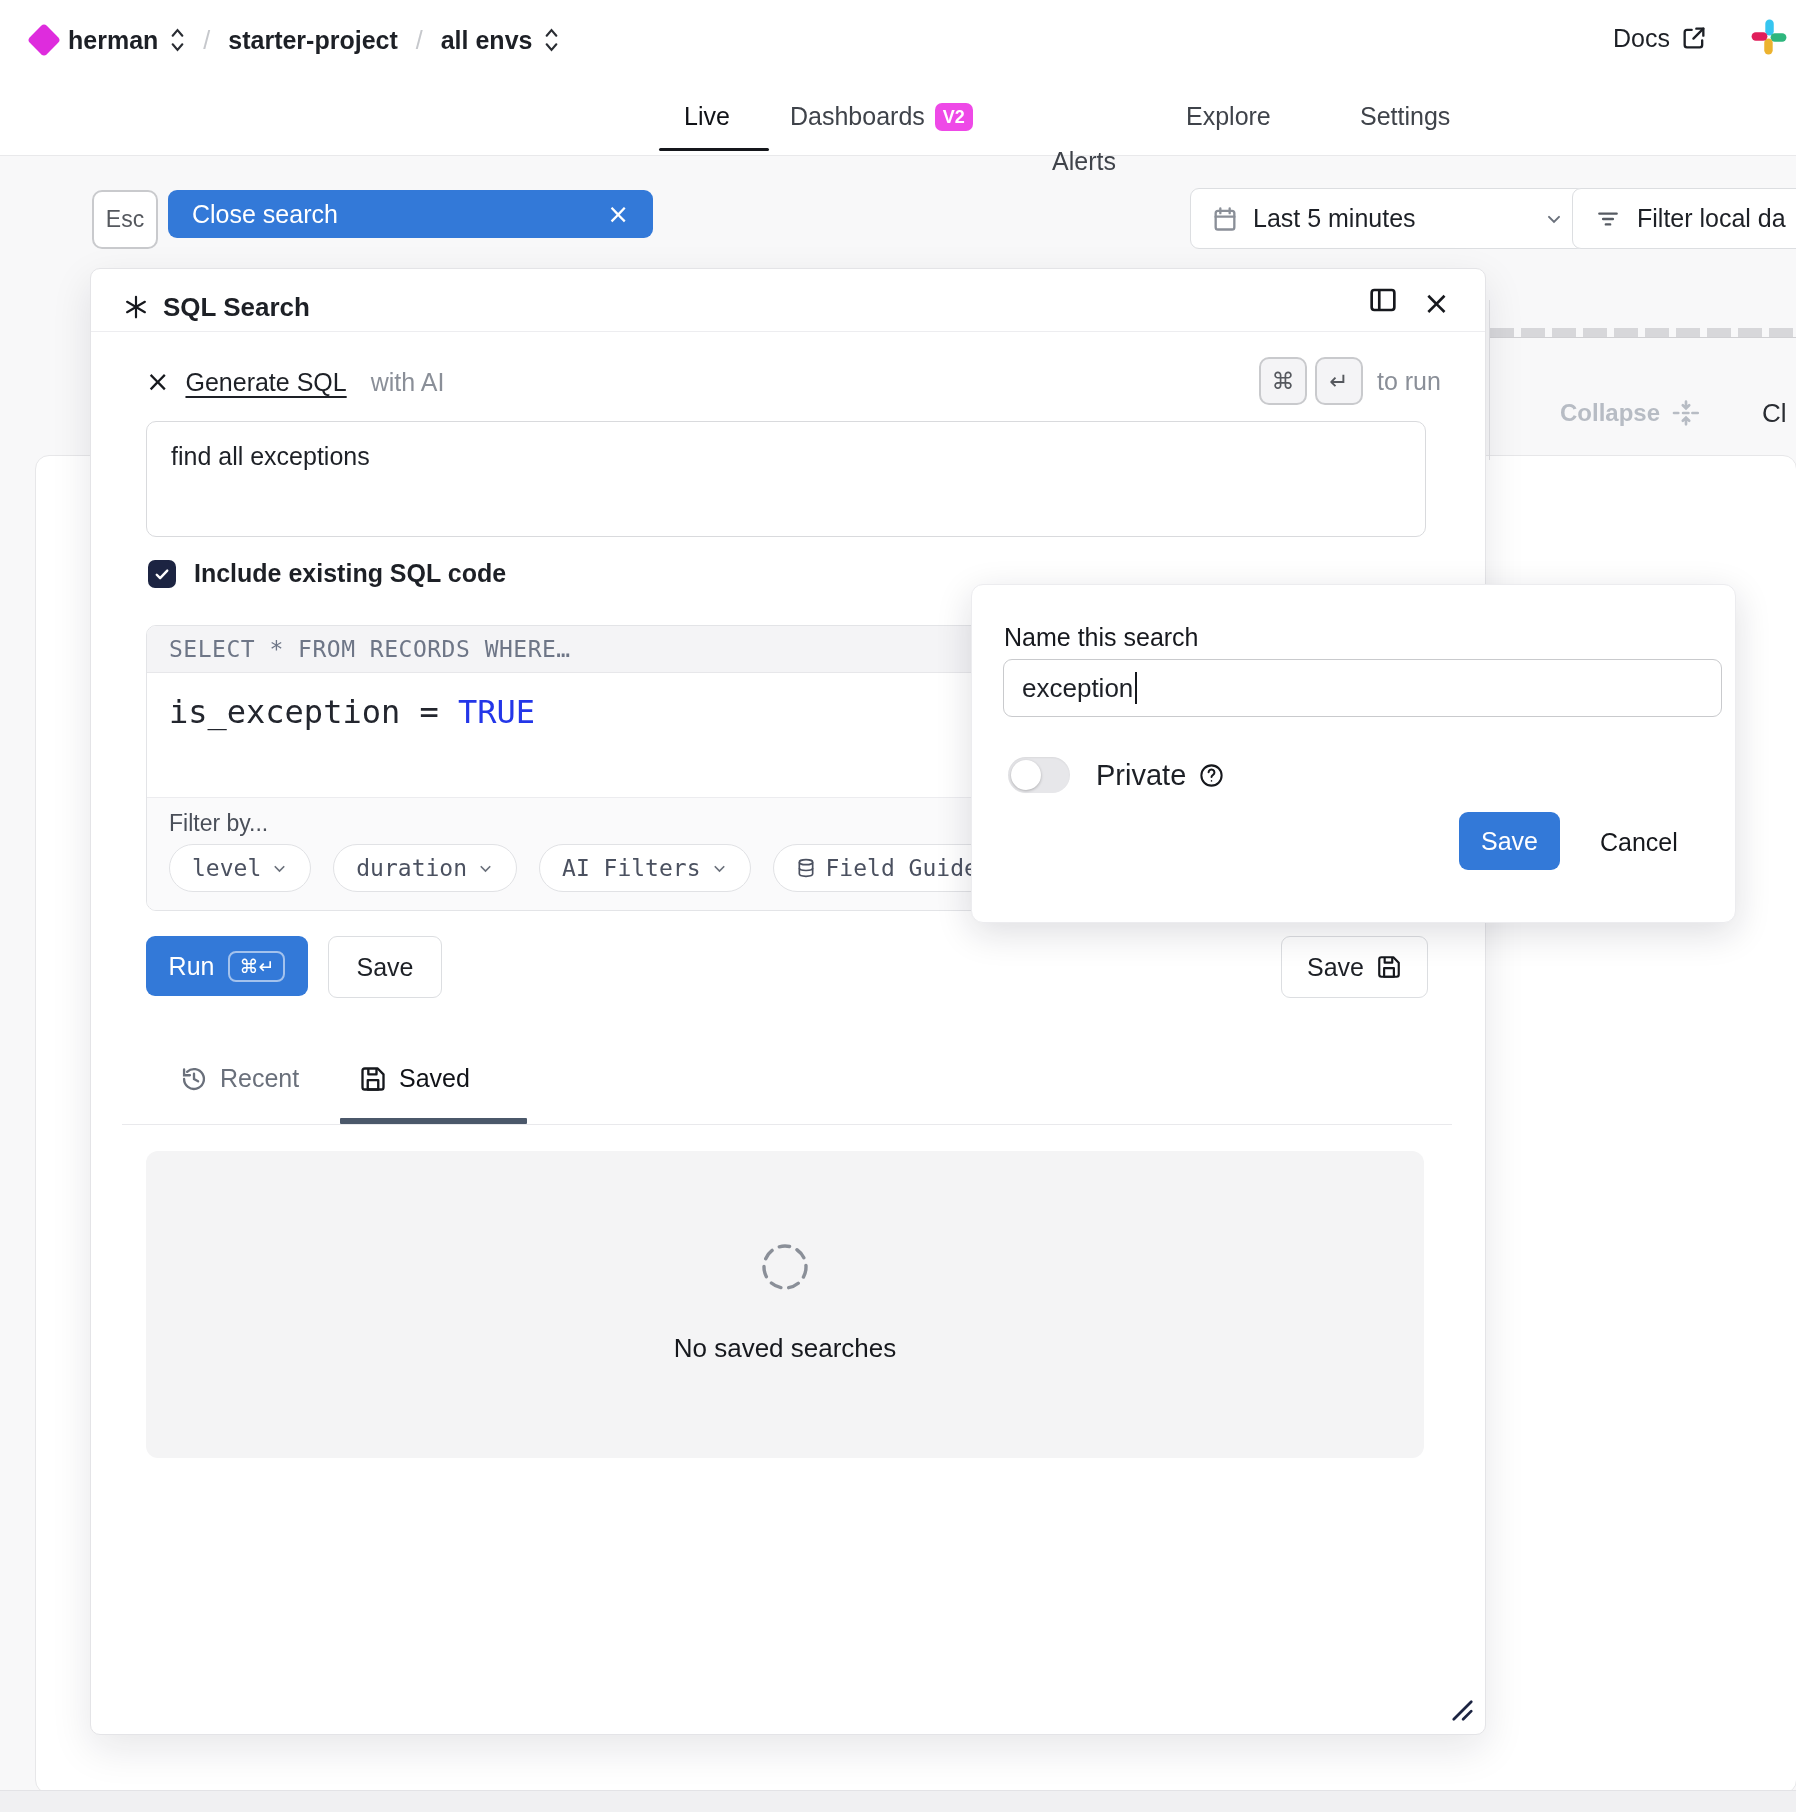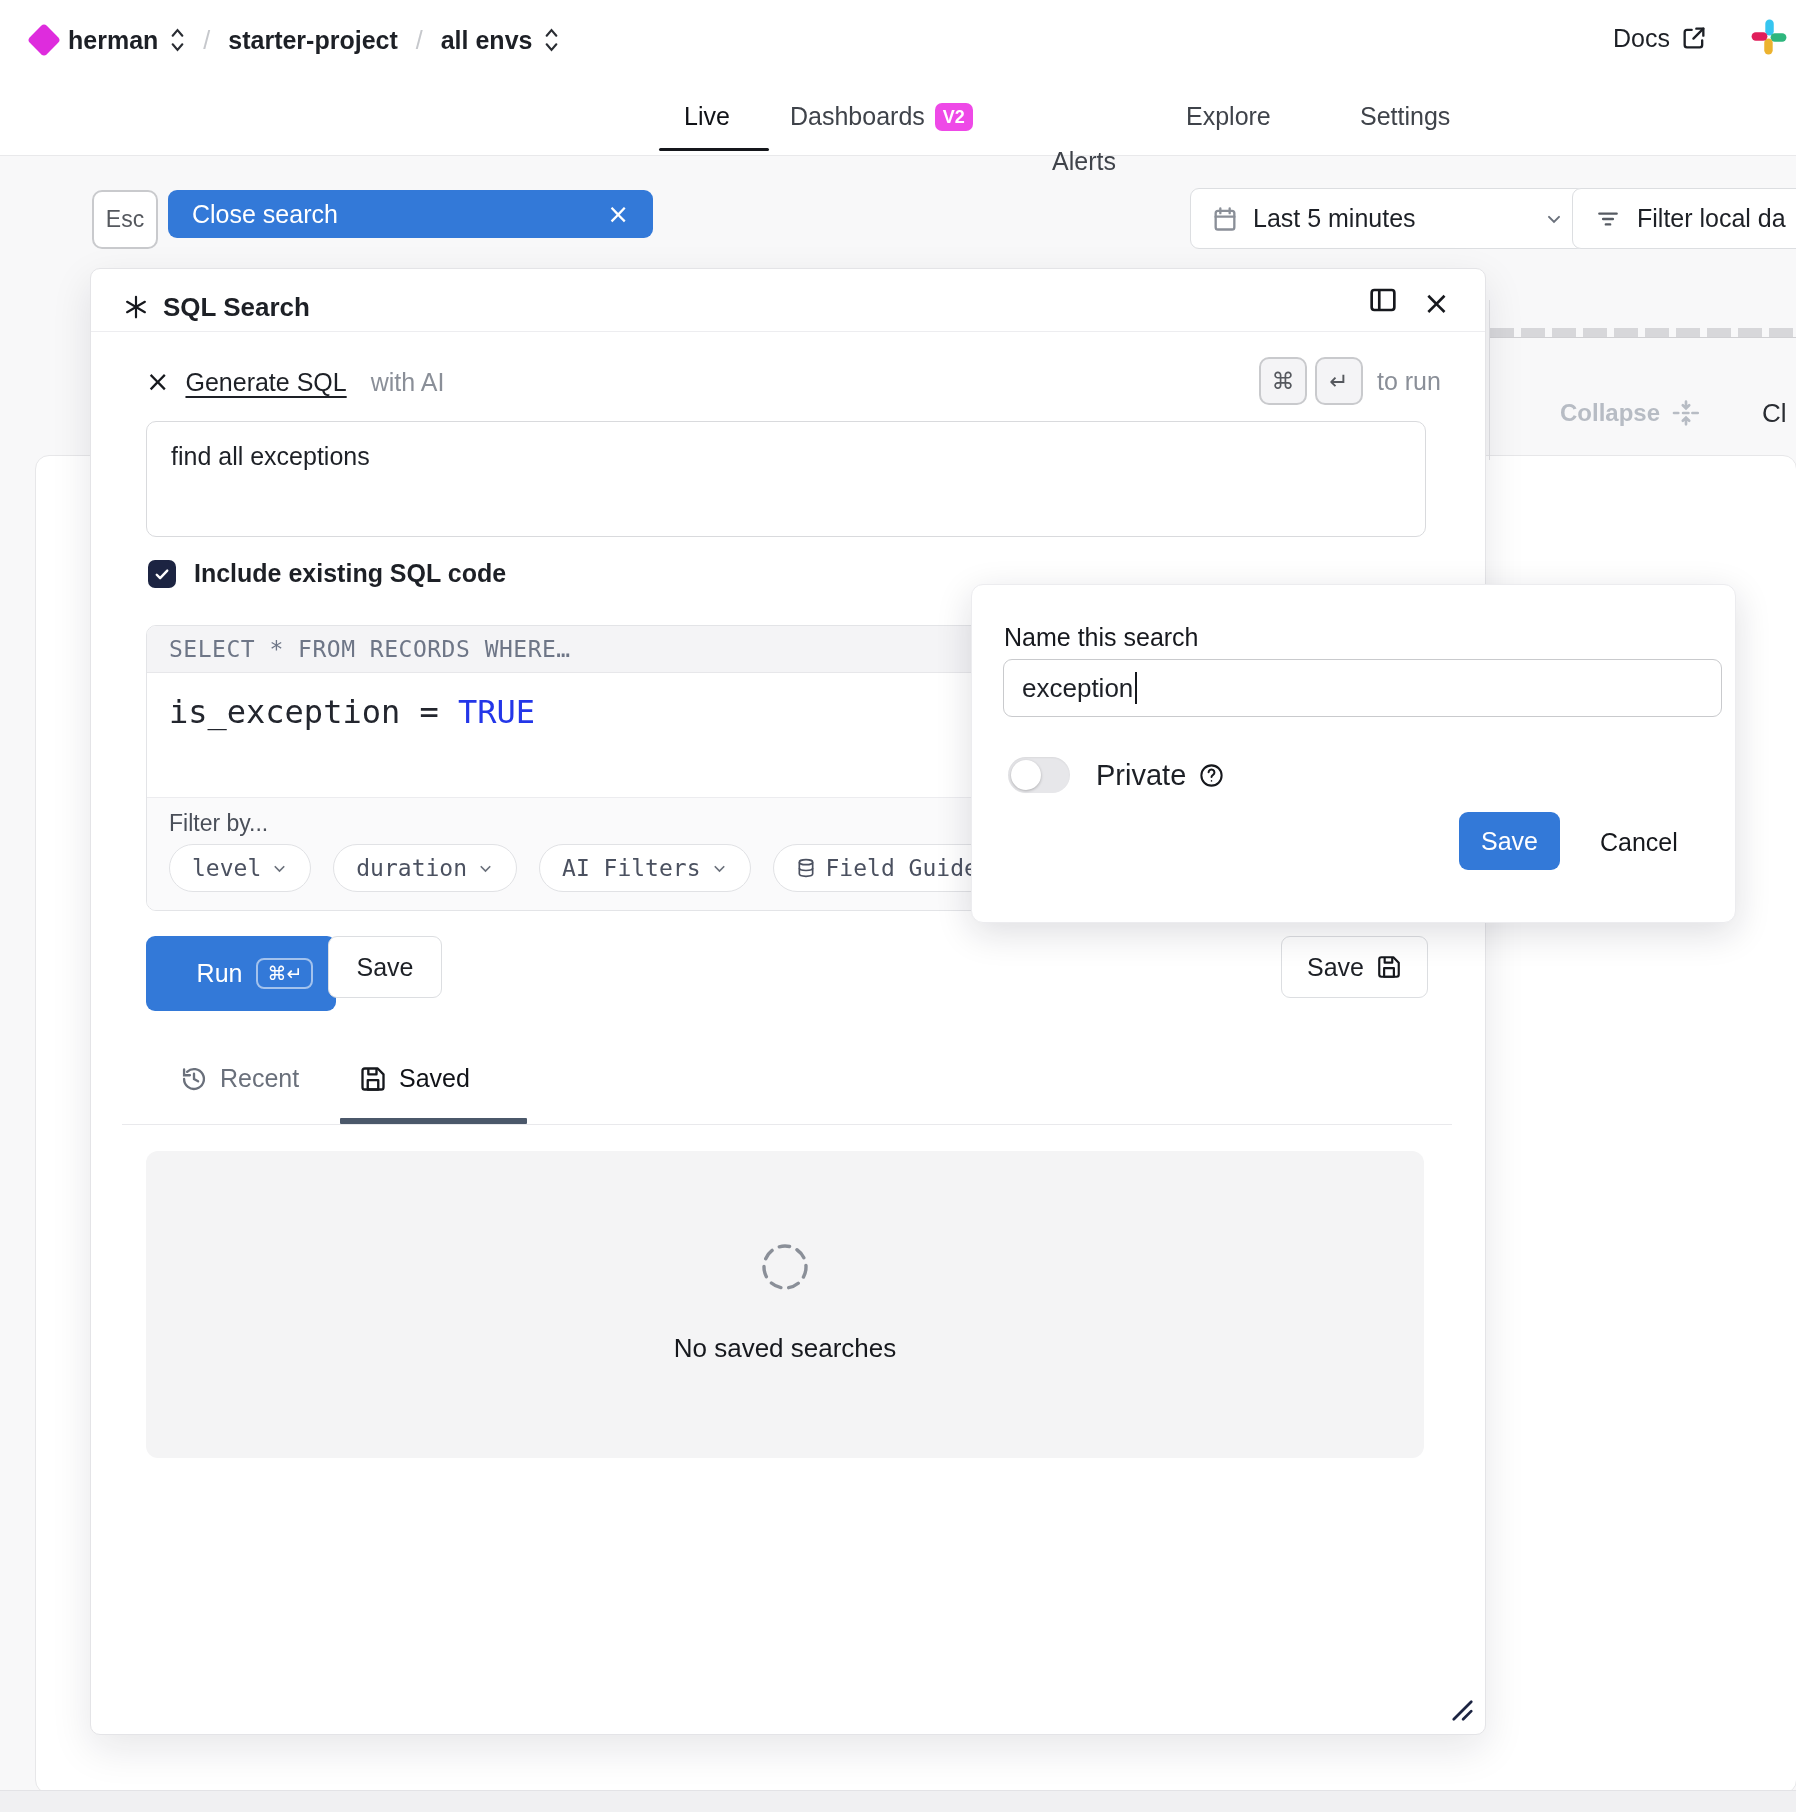--- a/index.html
+++ b/index.html
@@ -272,21 +272,21 @@
               <ellipse cx="12" cy="5" rx="8" ry="3"></ellipse>
                 <path d="M4 5v14c0 1.7 3.6 3 8 3s8-1.3 8-3V5"></path>
                 <path d="M4 12c0 1.7 3.6 3 8 3s8-1.3 8-3"></path>
             </svg>
             <span>Field Guide</span>
           </div>
         </div>
       </div>
     </div>
 
-    <div class="abs btn-blue" style="left:55px;top:667px;width:162px;height:75px;justify-content:center;gap:14px;font-weight:500;padding-left:28px;">
+    <div class="abs btn-blue" style="left:55px;top:667px;width:162px;height:60px;justify-content:center;gap:14px;font-weight:500;">
       <span>Run</span>
       <span class="runkey sym">⌘↵</span>
     </div>
     <div class="abs btn-white" style="left:237px;top:667px;width:112px;height:60px;justify-content:center;font-weight:500;">
       <span>Save</span>
     </div>
     <div class="abs btn-white" style="left:1190px;top:667px;width:145px;height:60px;justify-content:center;gap:12px;font-weight:500;">
       <span>Save</span>
       <svg width="26" height="26" viewBox="0 0 24 24" fill="none" stroke="#16181d" stroke-width="2" stroke-linejoin="round">
         <path d="M5 3h11l5 5v11a2 2 0 0 1-2 2H5a2 2 0 0 1-2-2V5a2 2 0 0 1 2-2z"></path>

